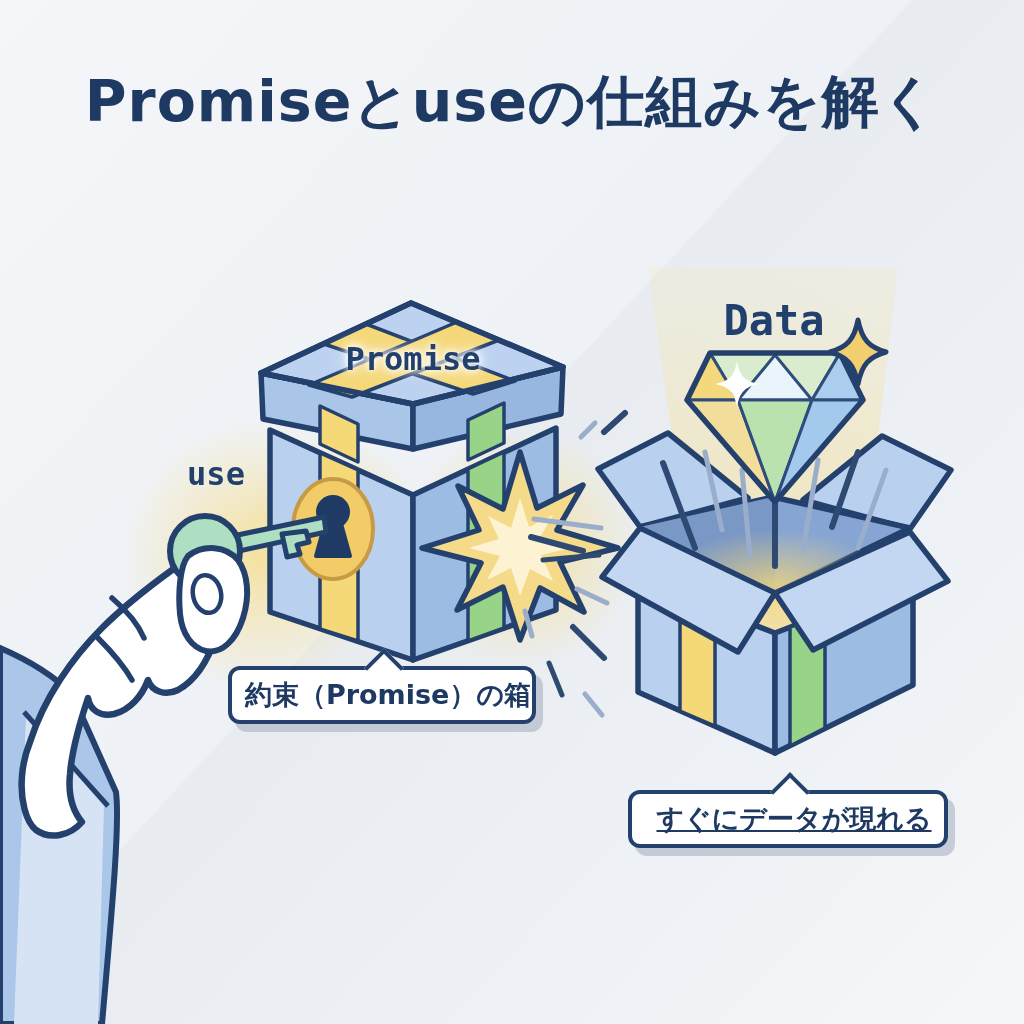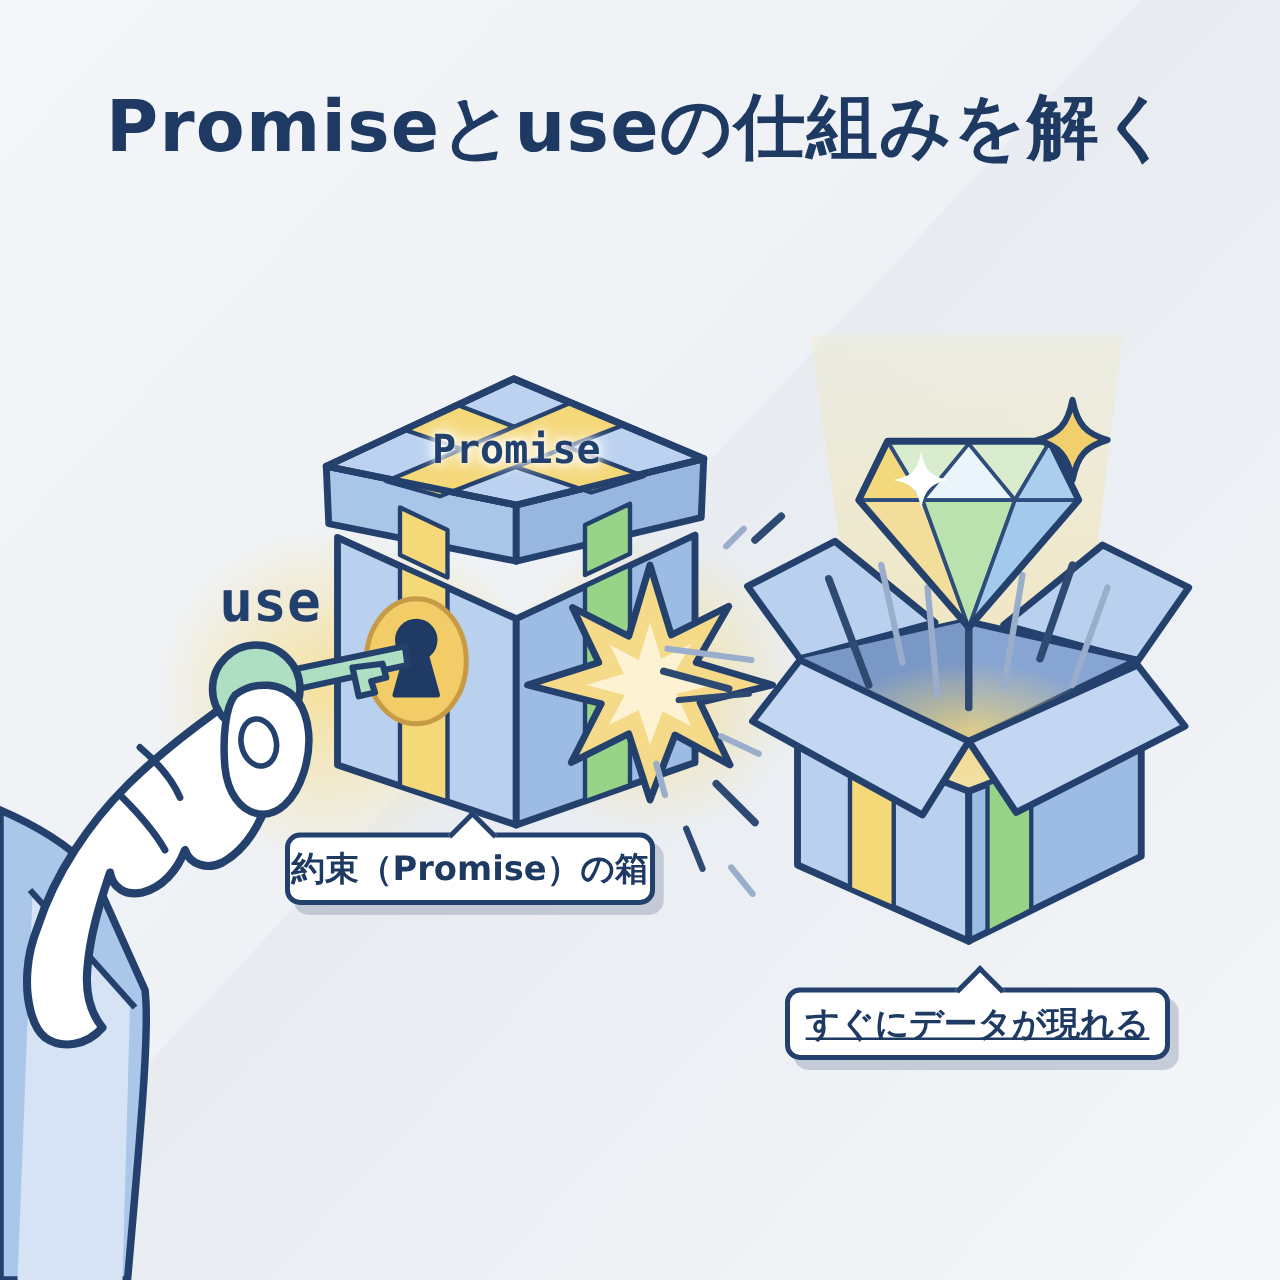--- a/index.html
+++ b/index.html
@@ -17,31 +17,32 @@
     font-size:57px;letter-spacing:1px;color:#1e3a63;
   }
   .mono-label{
     font-family:"DejaVu Sans Mono",monospace;
     color:#22406e;text-align:center;
   }
   #promise-label{
     left:313px;top:340px;width:200px;font-size:32px;
     text-shadow:0 0 6px #fff,0 0 12px #fff,0 0 18px #fff;
   }
-  #use-label{left:168px;top:455px;width:96px;font-size:45px;}
+  #use-label{left:168px;top:455px;width:96px;font-size:32px;}
   #data-label{left:698px;top:296px;width:152px;font-size:42px;}
   .callout{
     position:absolute;
     background:#ffffff;
     border:4px solid #24416e;
     border-radius:12px;
     box-shadow:7px 8px 0 rgba(146,158,178,0.45);
     display:flex;align-items:center;justify-content:center;
     color:#1e3a63;font-weight:bold;font-size:27px;
     white-space:nowrap;
+    padding-left:12px;
   }
   #callout-promise{left:228px;top:666px;width:288px;height:50px;}
   #callout-data{left:628px;top:790px;width:300px;height:50px;text-decoration:underline;}
   .pointer{
     position:absolute;top:-16px;left:45%;
     width:24px;height:24px;background:#fff;
     border-left:4px solid #24416e;border-top:4px solid #24416e;
     transform:rotate(45deg);
   }
 </style>
@@ -199,20 +200,21 @@
              C178,592 180,566 188,556 Z" fill="#ffffff" stroke="#24416e" stroke-width="6" stroke-linejoin="round"></path>
     <ellipse cx="207" cy="594" rx="14" ry="19" transform="rotate(-12 207 594)" fill="#ffffff" stroke="#24416e" stroke-width="4.5"></ellipse>
     <path d="M112,598 C126,610 138,624 144,638" fill="none" stroke="#24416e" stroke-width="5.5" stroke-linecap="round"></path>
     <path d="M98,638 C112,652 124,666 132,680" fill="none" stroke="#24416e" stroke-width="5.5" stroke-linecap="round"></path>
   </g>
 </svg>
 
 <div id="title" class="txt">Promiseとuseの仕組みを解く</div>
 <div id="promise-label" class="txt mono-label">Promise</div>
 <div id="use-label" class="txt mono-label">use</div>
+<div id="data-label" class="txt mono-label">Data</div>
 
 <div id="callout-promise" class="callout">
   <span class="pointer" style="left:46%"></span>
   <span>約束（Promise）の箱</span>
 </div>
 
 <div id="callout-data" class="callout">
   <span class="pointer" style="left:46%"></span>
   <span>すぐにデータが現れる</span>
 </div>

